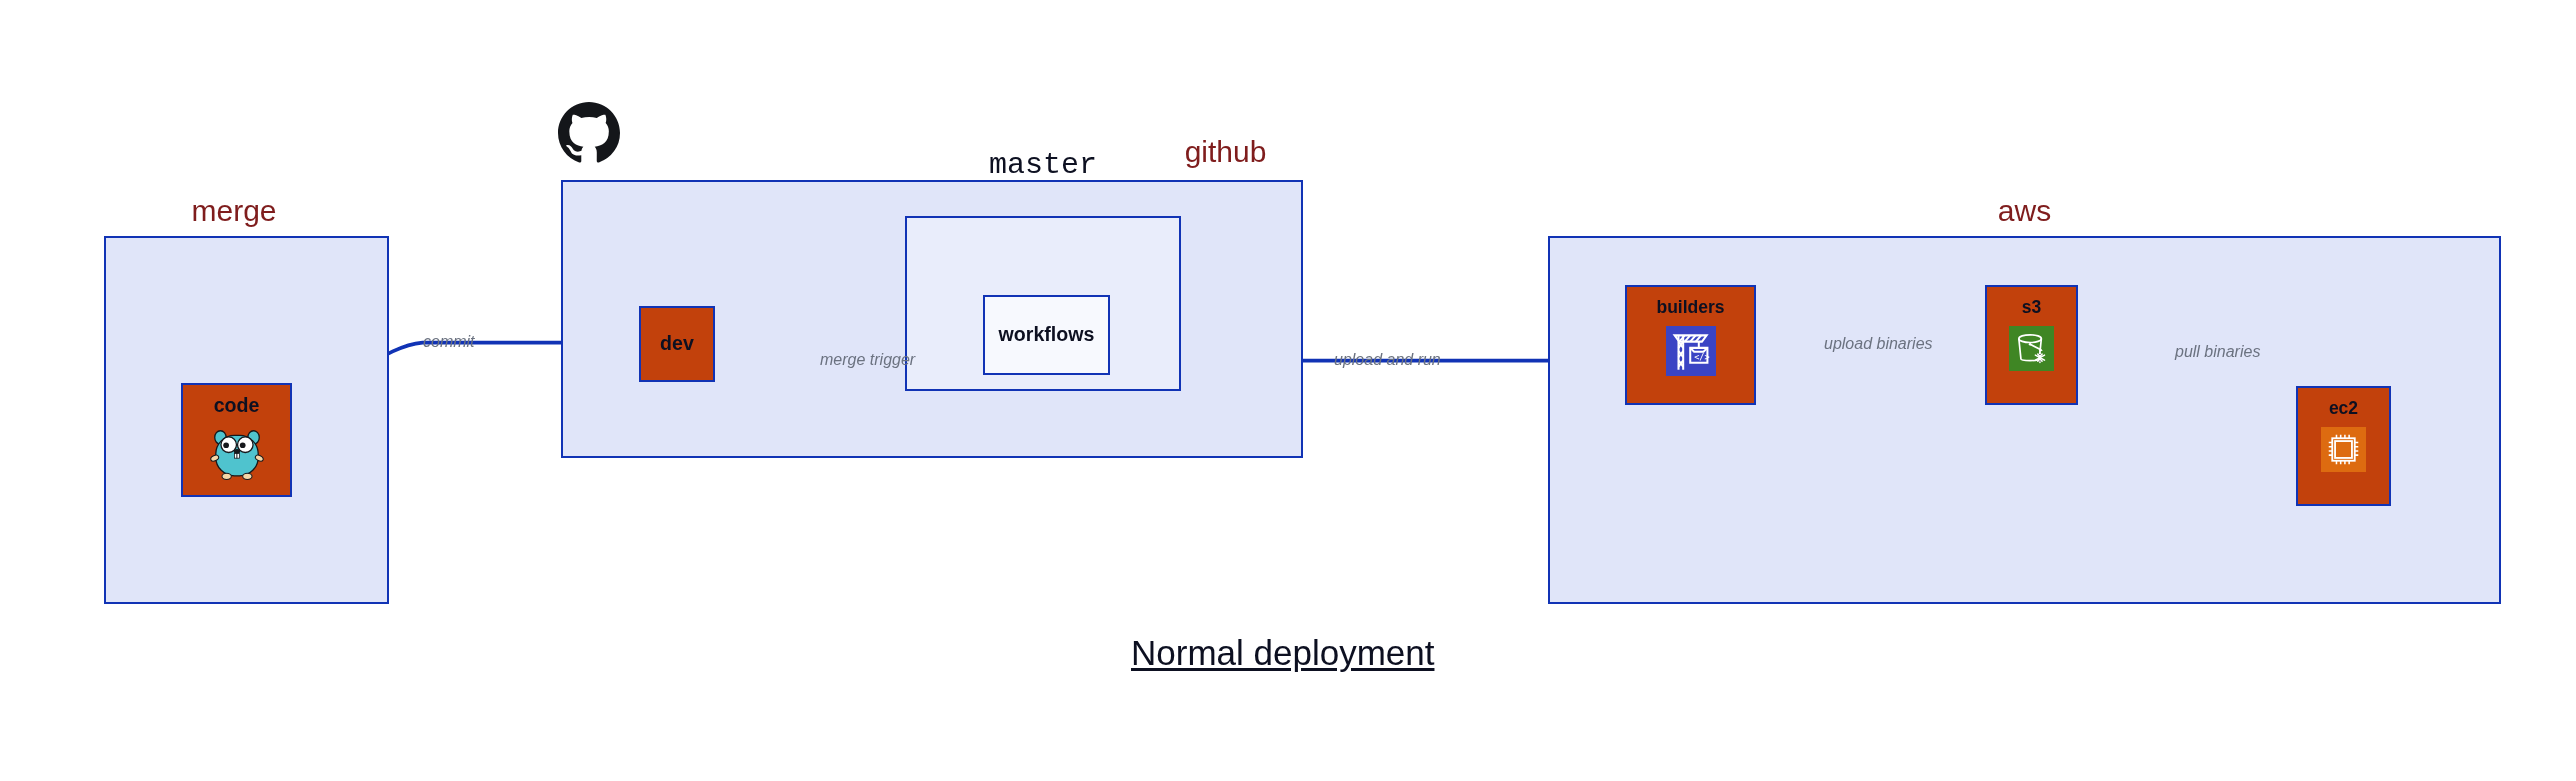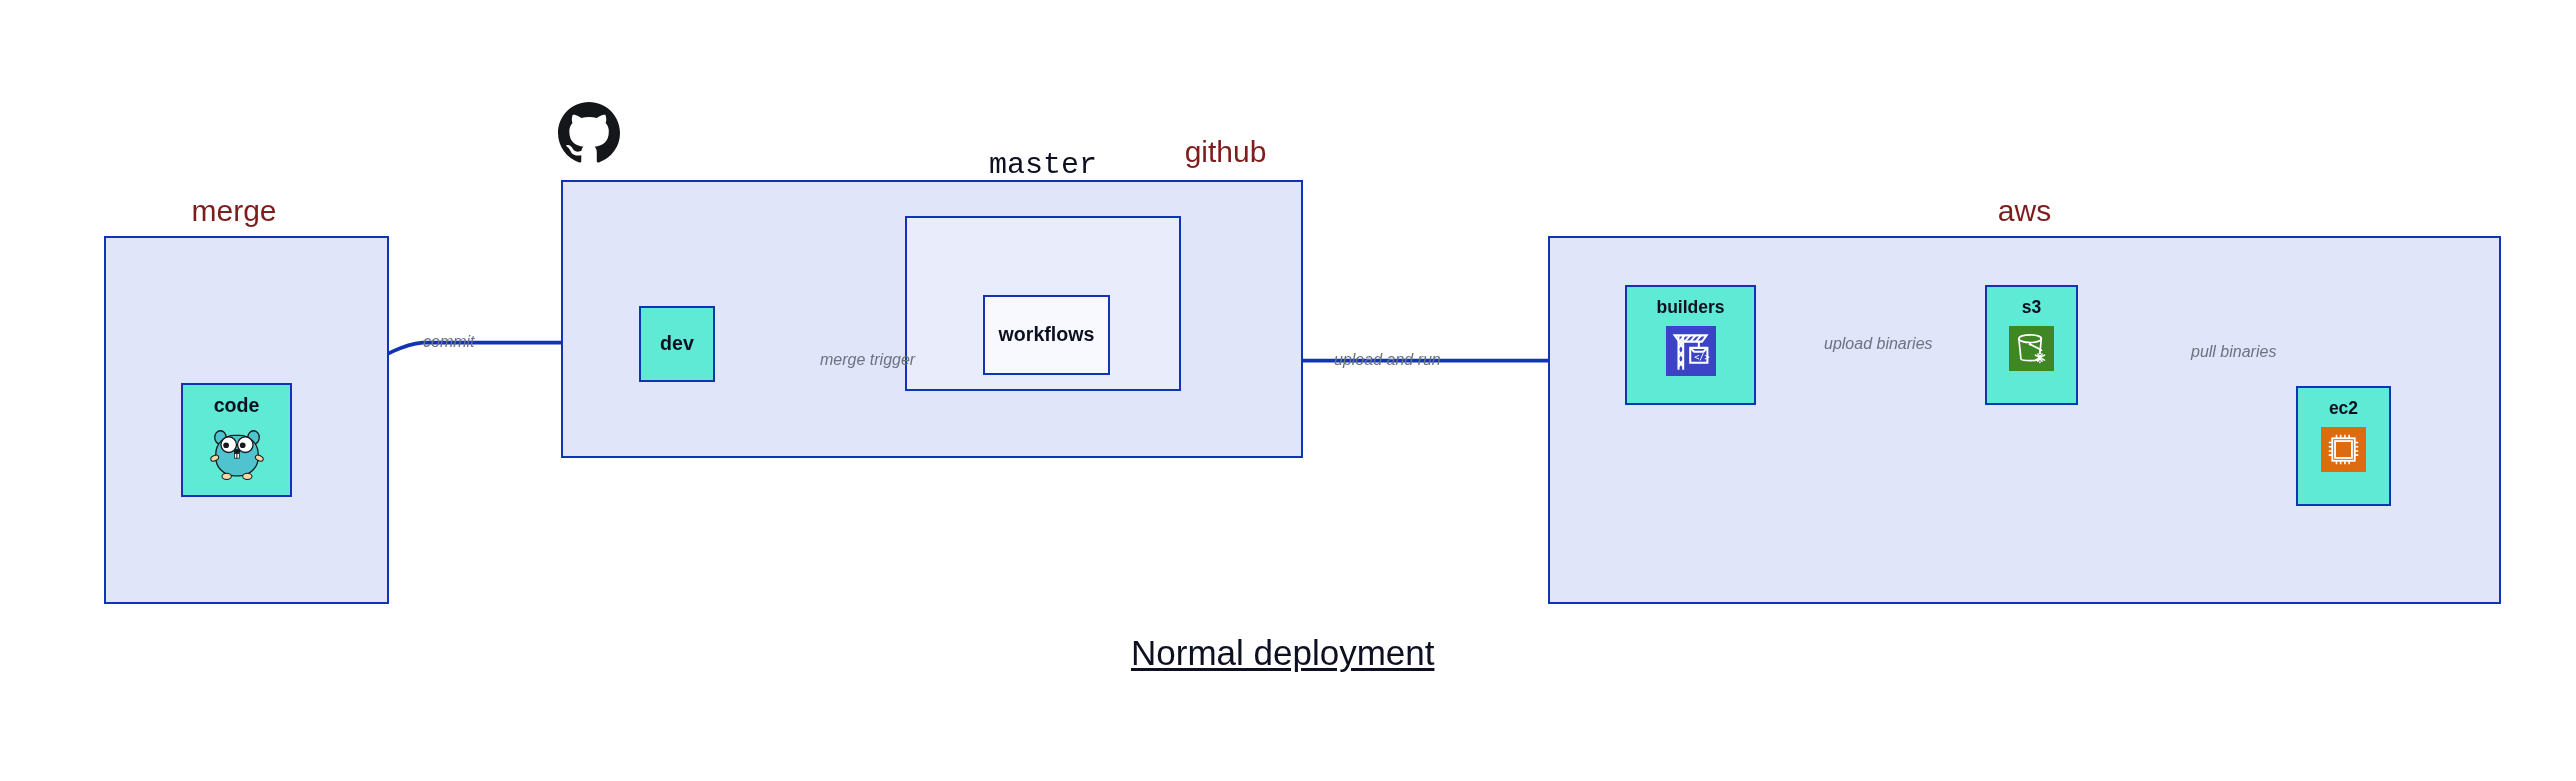--- a/index.html
+++ b/index.html
@@ -41,21 +41,21 @@
   
   .subgroup {
     position: absolute;
     background: #e9edfb;
     border: 2.6px solid #1133b5;
     box-sizing: border-box;
   }
   
   .node {
     position: absolute;
-    background: #5eead4;
+    background: #c2410c;
     border: 2.6px solid #1133b5;
     box-sizing: border-box;
     display: flex;
     flex-direction: column;
     align-items: center;
   }
   .node.plain { background: #f7f9fe; justify-content: center; }
   .node-label {
     color: #0d1021;
     font-family: "Liberation Sans", sans-serif;
@@ -274,18 +274,18 @@
             <path d="M16 22 L11 22 M16 28 L11 28 M16 34 L11 34 M16 40 L11 40"></path>
             <path d="M48 22 L53 22 M48 28 L53 28 M48 34 L53 34 M48 40 L53 40"></path>
           </g>
         </svg>
       </span>
     </div>
   </div>
 
   <div class="edge-label" style="left:1824px; top:336px; font-size:16px;">upload binaries</div>
 
-  <div class="edge-label" style="left:2175px; top:344px; font-size:16px;margin-left:16px;">pull binaries</div>
+  <div class="edge-label" style="left:2175px; top:344px; font-size:16px;">pull binaries</div>
 
   <div id="diagram-title" style="left:1131px; top:635px; font-size:35px;">Normal deployment</div>
 
 </div>
 
 
 </body></html>

